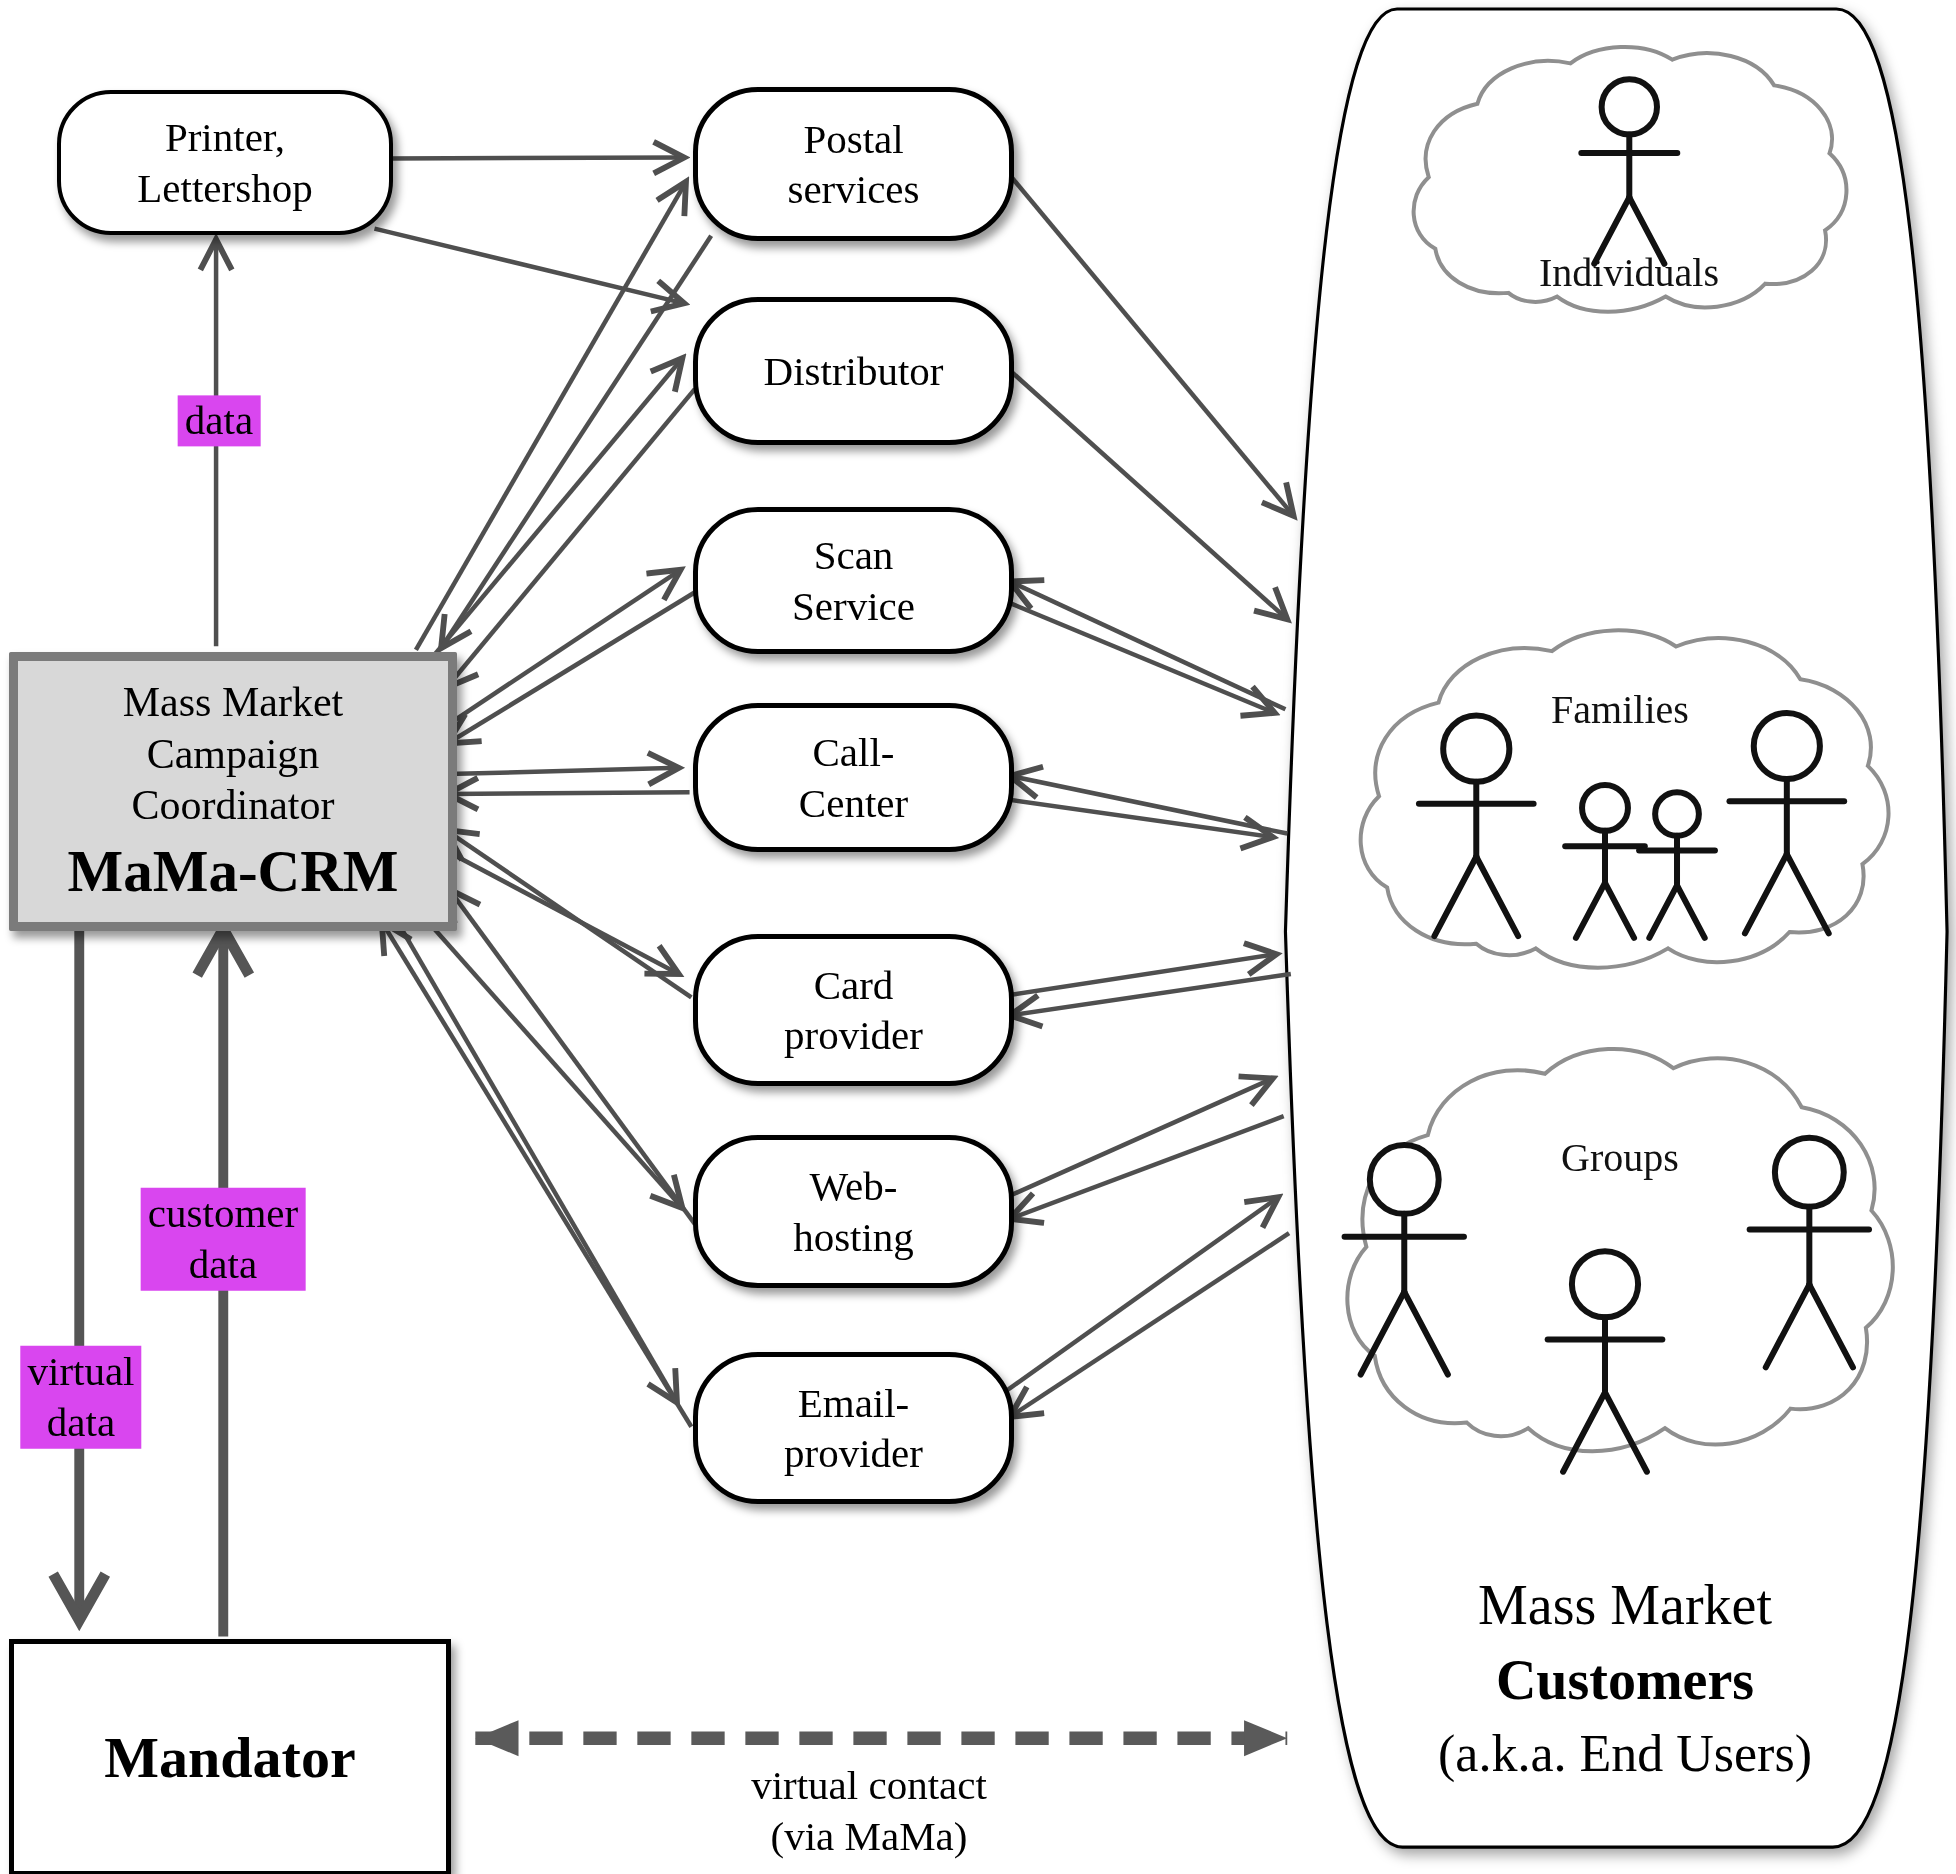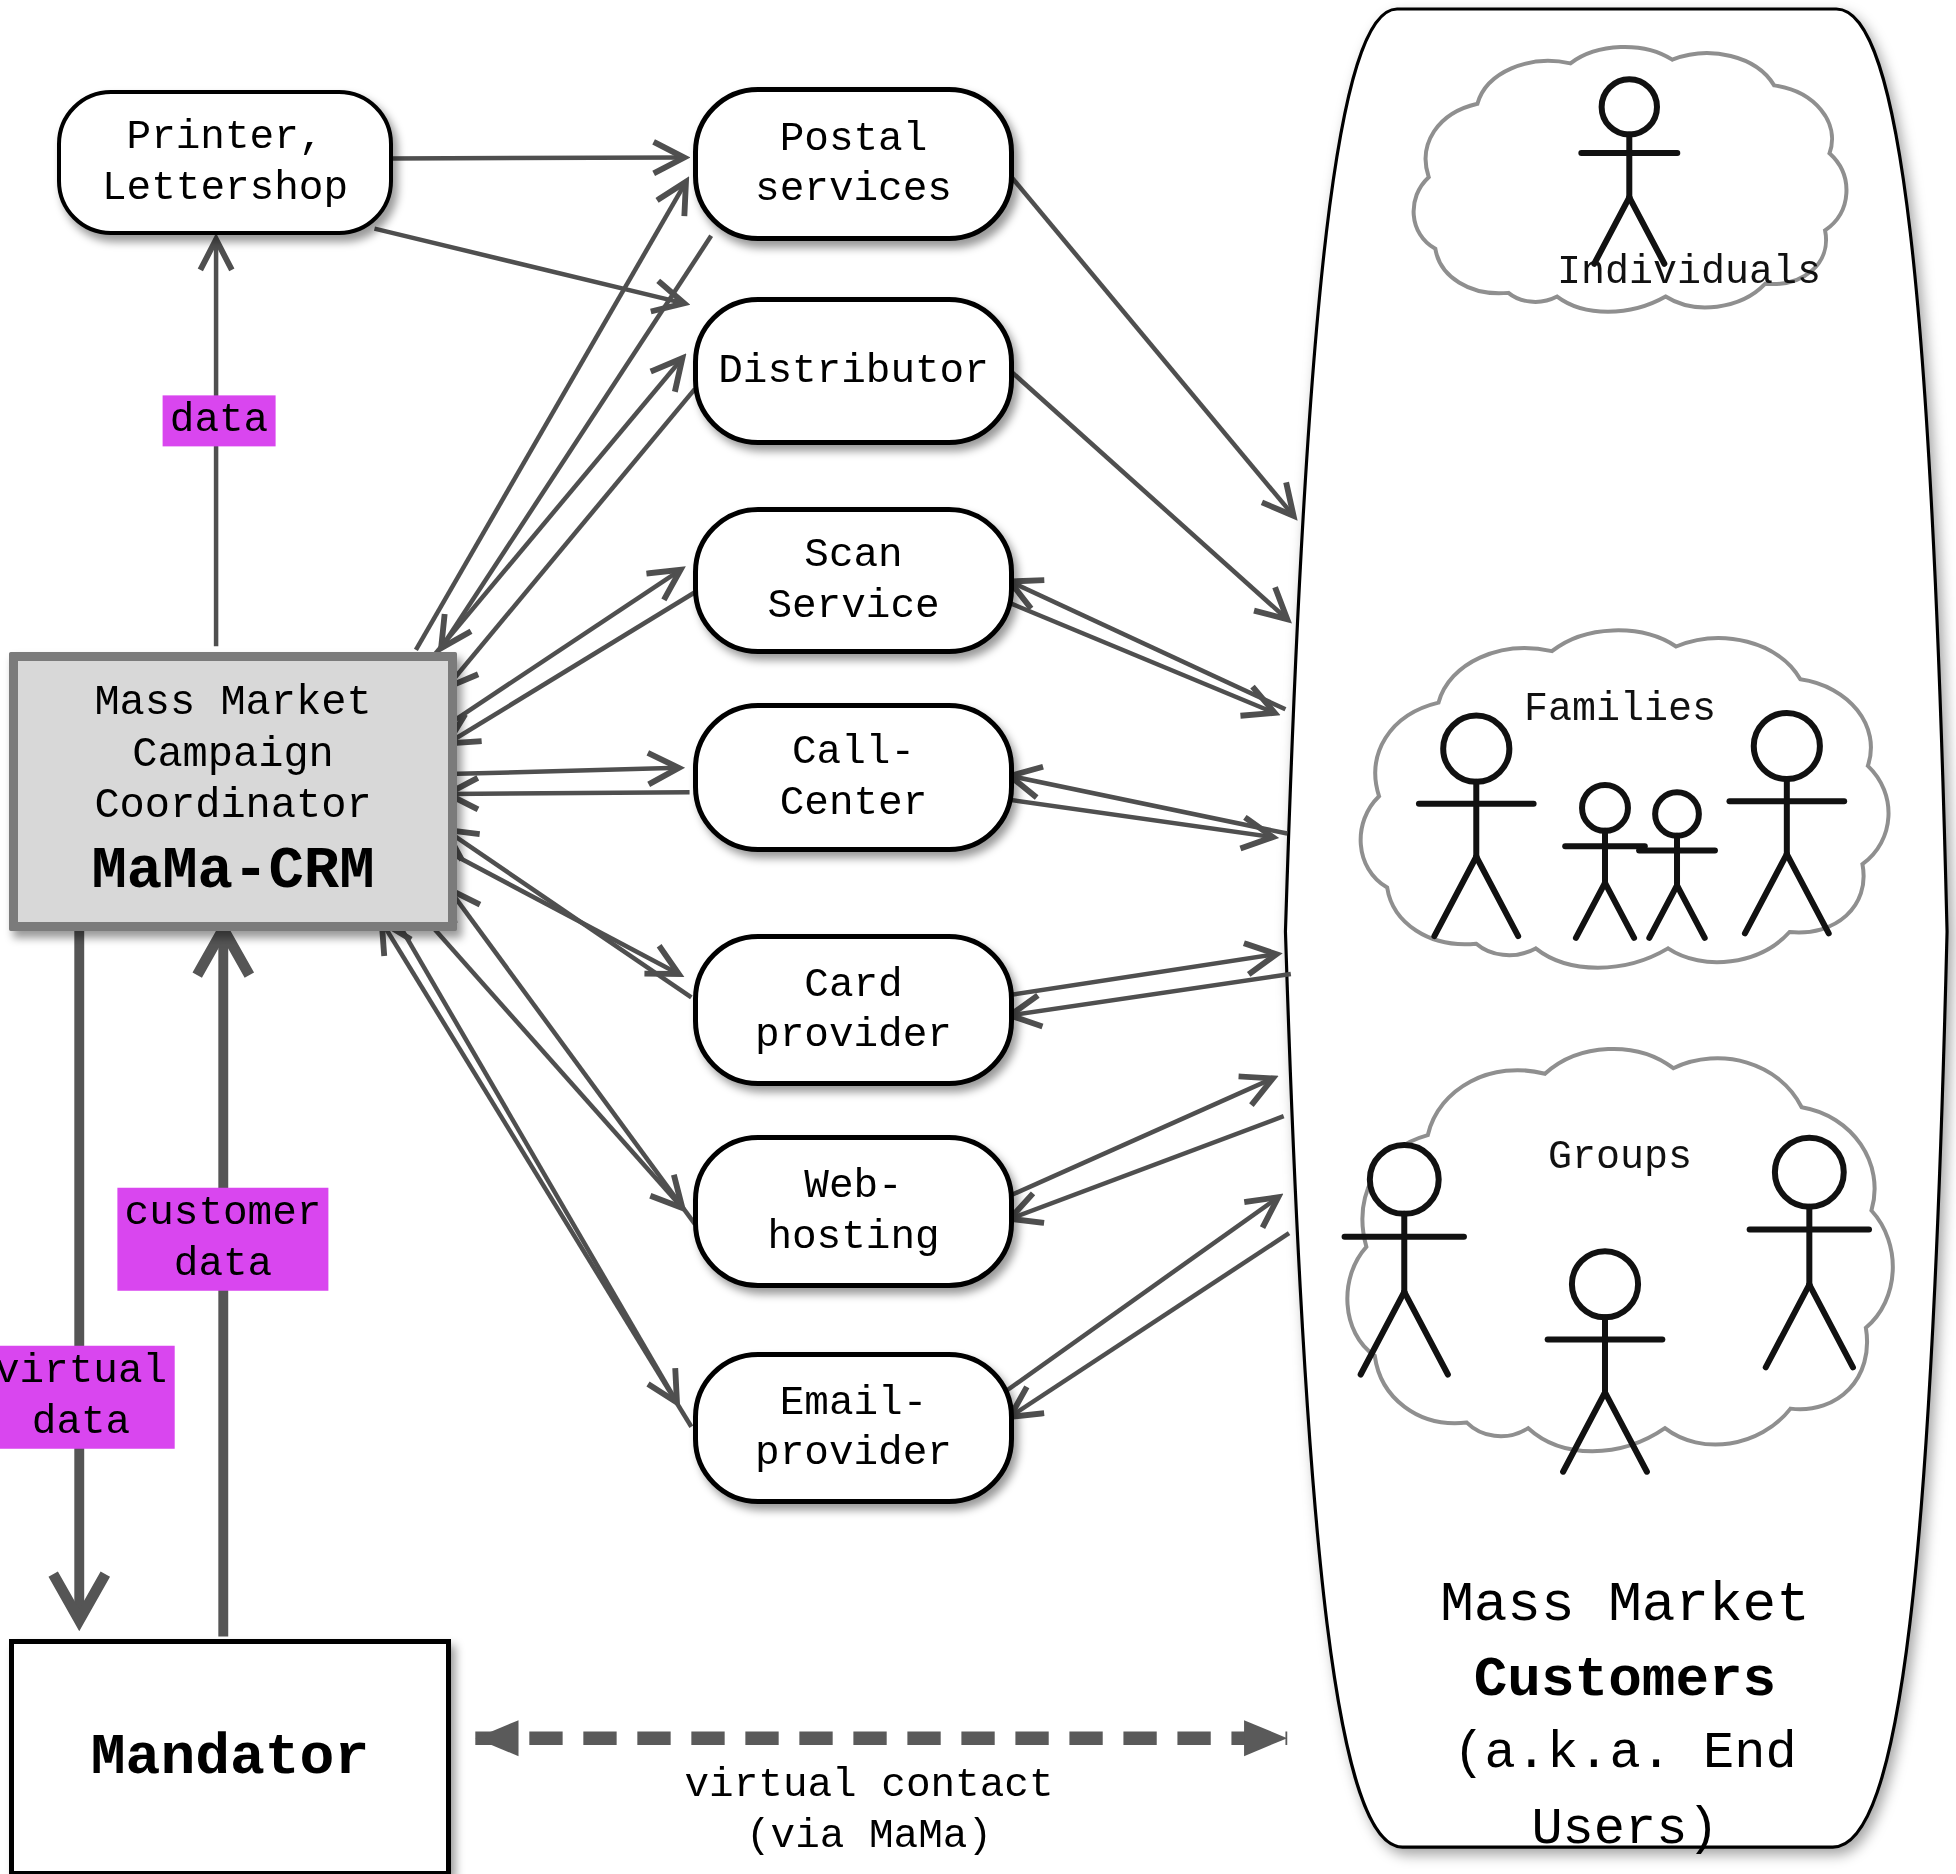--- a/index.html
+++ b/index.html
@@ -1,17 +1,17 @@
 <!DOCTYPE html>
 <html style="font-size:14.4px"><head>
 <meta charset="utf-8">
 <style>
   html,body{margin:0;padding:0;background:#fff;}
   .stage{position:relative;width:1957px;height:1875px;background:#fff;
-         font-family:Liberation Mono, monospace;overflow:hidden;}
+         font-family:Liberation Serif, serif;overflow:hidden;}
   .stage svg{position:absolute;left:0;top:0;}
 
   
   .node{position:absolute;display:flex;flex-direction:column;align-items:center;
         justify-content:center;text-align:center;background:#fff;border:5.4px solid #000;
         box-shadow:4.5px 6.3px 9px rgba(0,0,0,.40);color:#000;}
   .pill{border-radius:65px;font-size:41px;line-height:1.22;white-space:pre-line;}
   .printer{left:57px;top:90px;width:328px;height:137px;border-radius:54px;border-width:4.5px;}
   .postal{left:693px;top:87px;width:311px;height:144px;}
   .distributor{left:693px;top:297px;width:311px;height:138px;}
@@ -168,21 +168,21 @@
   </div>
 
   <div class="elabel" style="left:219px;top:421px;">data</div>
   <div class="elabel" style="left:81px;top:1397px;">virtual
 data</div>
   <div class="elabel" style="left:223px;top:1239px;">customer
 data</div>
   <div class="elabel nobg" style="left:869px;top:1811px;">virtual contact
 (via MaMa)</div>
 
-  <div class="cloudlabel" style="left:1689px;top:272px;">Individuals</div>
+  <div class="cloudlabel" style="left:1629px;top:272px;">Individuals</div>
   <div class="cloudlabel" style="left:1620px;top:672px;margin-top:37px;">Families</div>
   <div class="cloudlabel" style="left:1620px;top:1157px;">Groups</div>
 
   <div class="custTitle">
     <div class="c1">Mass Market</div>
     <div class="c2">Customers</div>
     <div class="c3">(a.k.a. End Users)</div>
   </div>
 
 </div>

